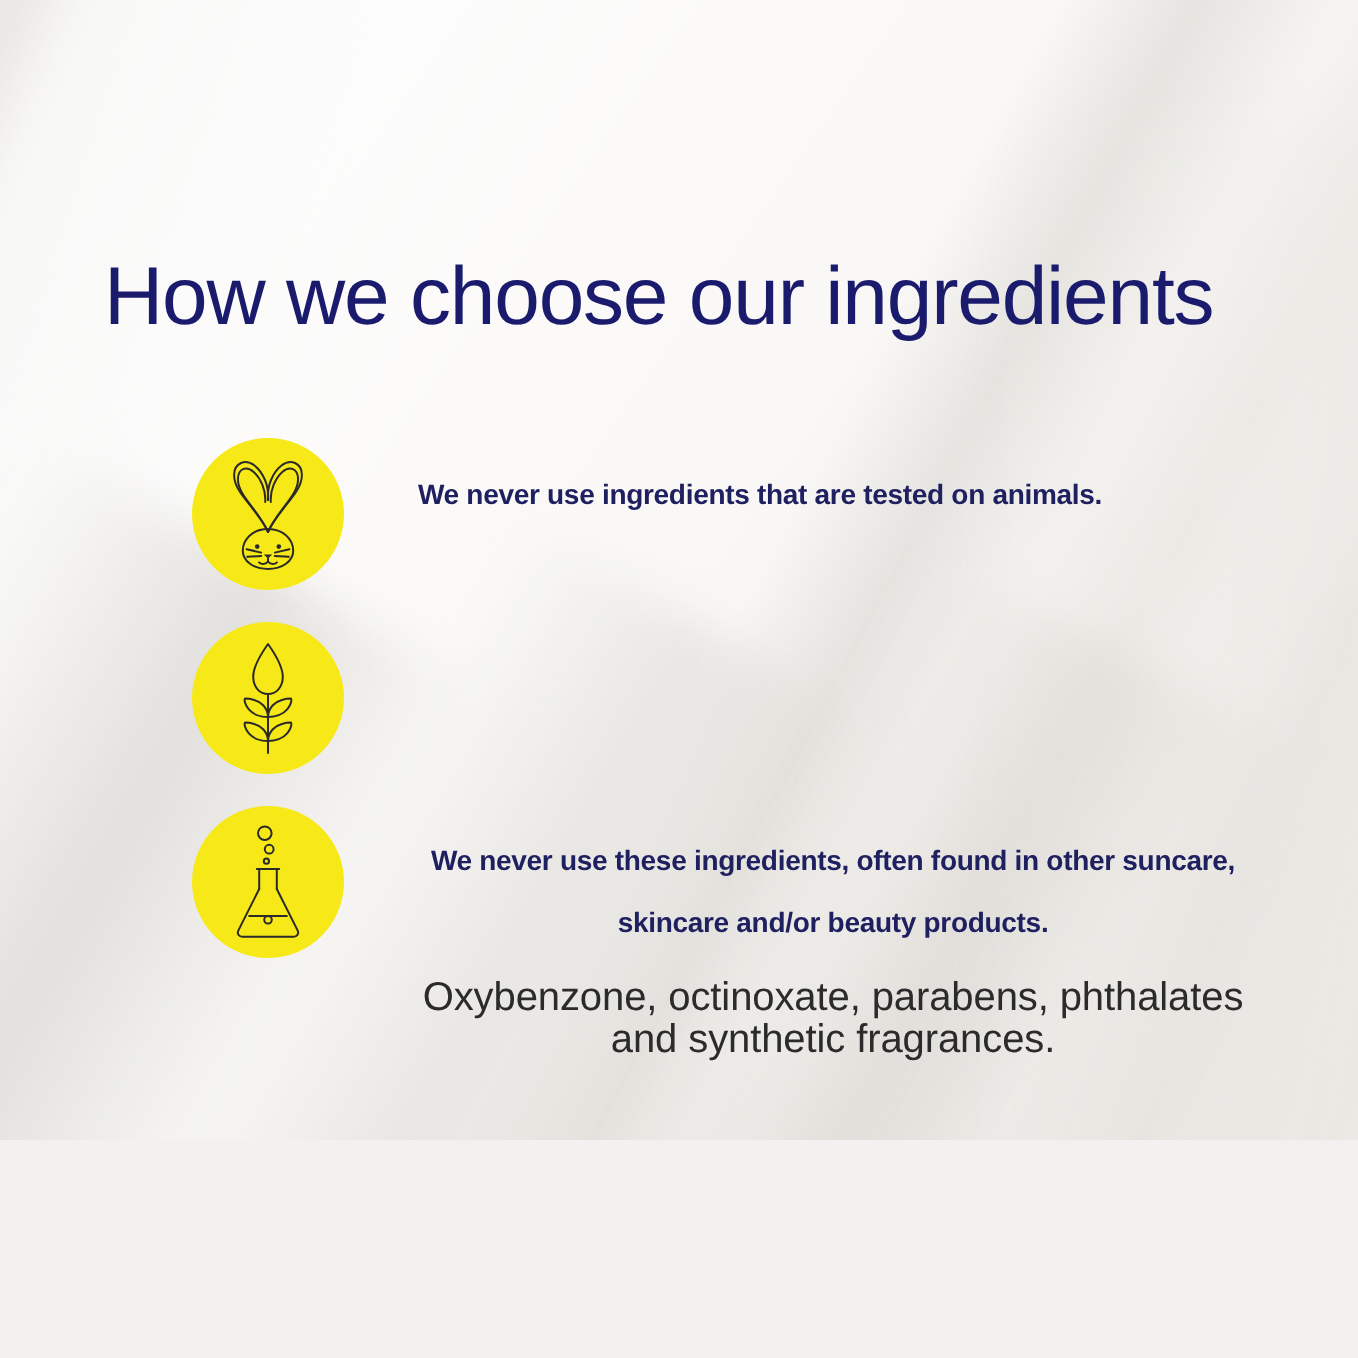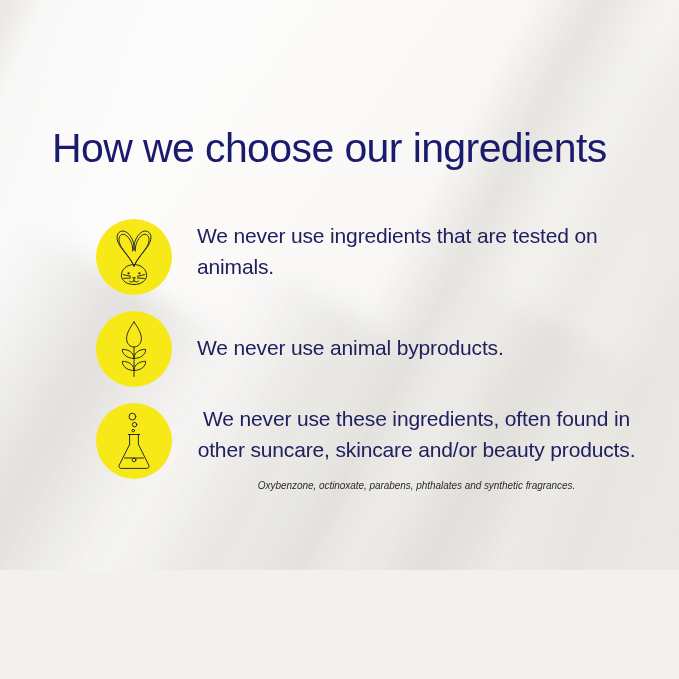--- a/index.html
+++ b/index.html
@@ -157,35 +157,34 @@
 
   .claim-body {
     padding-left: 25px;
     padding-top: 1px;
     flex: 1 1 auto;
   }
   .claim-2 .claim-body { padding-top: 21px; }
   .claim-3 .claim-body { padding-top: 0px; text-align: center; }
 
   .claim-text {
-    margin: 0;
-    font-size: 21px;
+    margin: 12px;
+    font-size: 14px;
     line-height: 31px;
-    font-weight: 400;
+    font-weight: 700;
     letter-spacing: -0.15px;
     color: #1f2060;
   }
   .claim-sub {
     margin: 10px 0 0 0;
-    font-size: 10px;
+    font-size: 20px;
     line-height: 21px;
     font-weight: 400;
     letter-spacing: -0.05px;
     color: #2b2b2b;
-    font-style: italic;
   }
 </style>
 </head>
 <body>
 
 <div class="canvas">
 
   <div class="fold-tl"></div>
   <div class="fold-b1"></div>
   <div class="fold-b2"></div>
@@ -245,23 +244,20 @@
               <path d="M22 38.5 C18.5 38.5 14.4 37.2 12.3 34.6 C10.2 32 10.1 29.8 10.5 29.3 C12.9 29.3 17.3 30.1 19.6 32.6 C21.3 34.4 22 36.6 22 38.5 Z"></path>
 
               <path d="M22 38.5 C25.5 38.5 29.6 37.2 31.7 34.6 C33.8 32 33.9 29.8 33.5 29.3 C31.1 29.3 26.7 30.1 24.4 32.6 C22.7 34.4 22 36.6 22 38.5 Z"></path>
 
               <path d="M22 50.5 C18.5 50.5 14.4 49.2 12.3 46.6 C10.2 44 10.1 41.8 10.5 41.3 C12.9 41.3 17.3 42.1 19.6 44.6 C21.3 46.4 22 48.6 22 50.5 Z"></path>
 
               <path d="M22 50.5 C25.5 50.5 29.6 49.2 31.7 46.6 C33.8 44 33.9 41.8 33.5 41.3 C31.1 41.3 26.7 42.1 24.4 44.6 C22.7 46.4 22 48.6 22 50.5 Z"></path>
             </svg>
           </span>
         </div>
-        <div class="claim-body">
-          <p class="claim-text">We never use animal byproducts.</p>
-        </div>
       </div>
 
       <div class="claim claim-3">
         <div class="badge">
           <span>
             <svg width="44" height="58" viewBox="0 0 44 58" fill="none" stroke="#2a2a2a" stroke-width="1" stroke-linecap="round" stroke-linejoin="round">
 
               <circle cx="20.4" cy="4.6" r="3.4"></circle>
               <circle cx="22.6" cy="12.6" r="2.2"></circle>
               <circle cx="21.2" cy="18.6" r="1.3"></circle>

